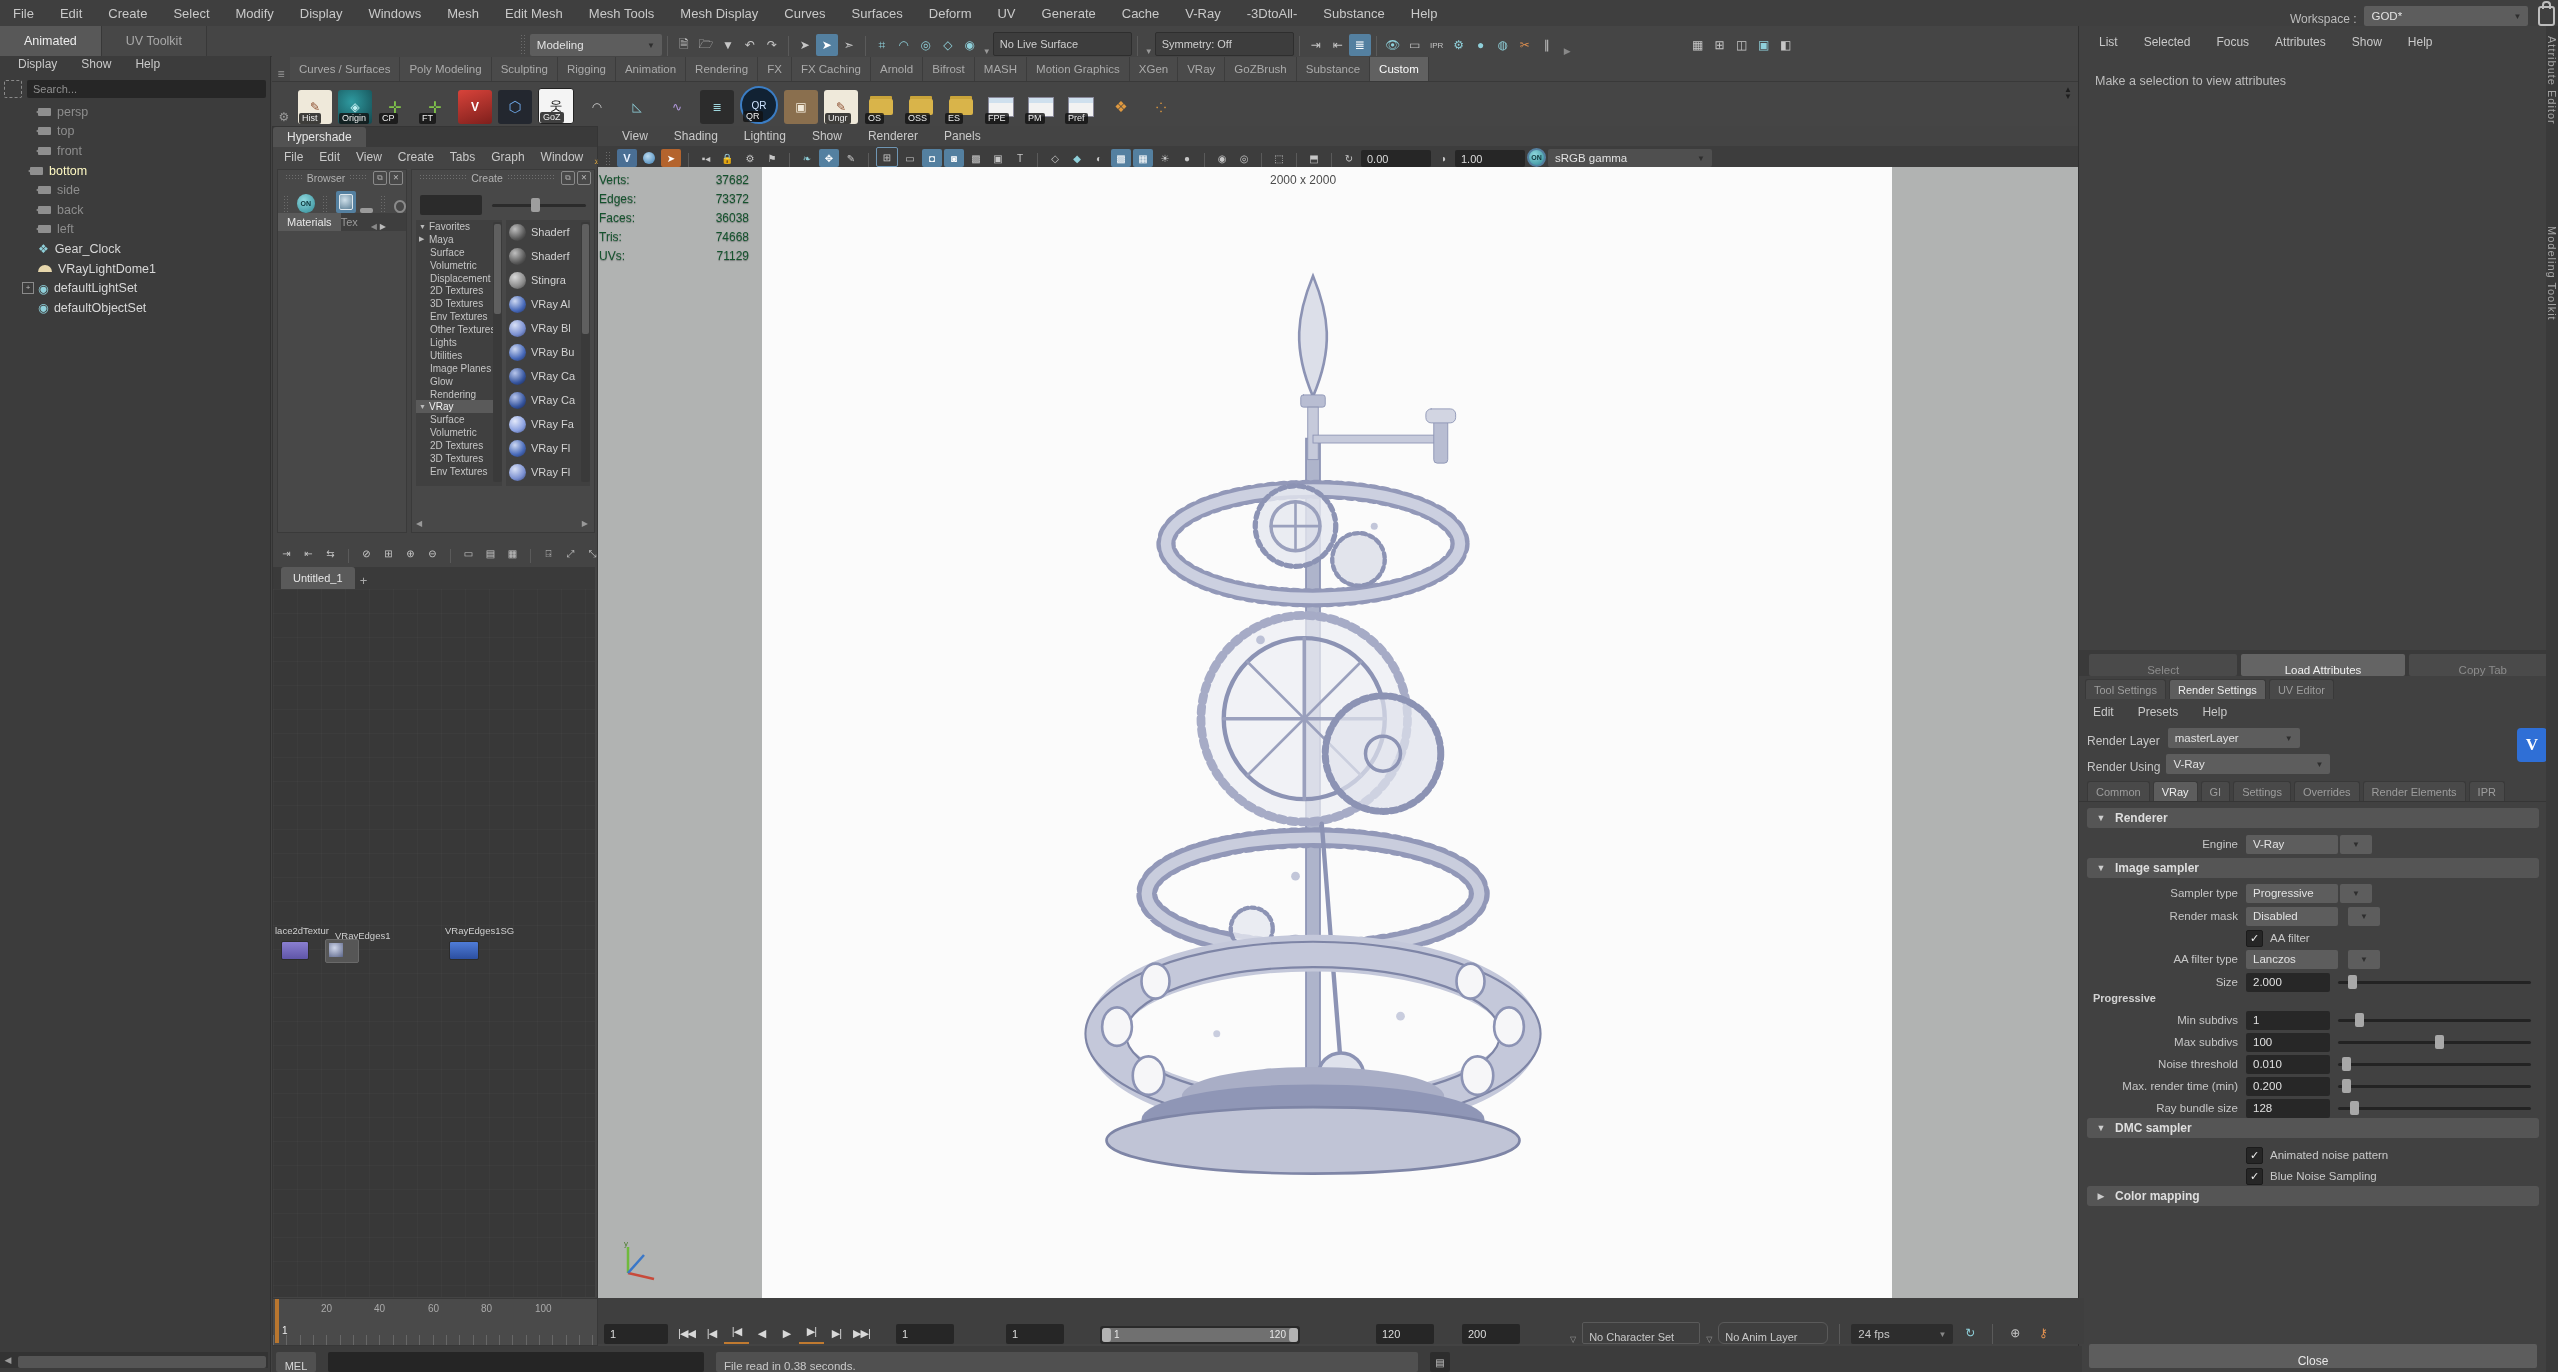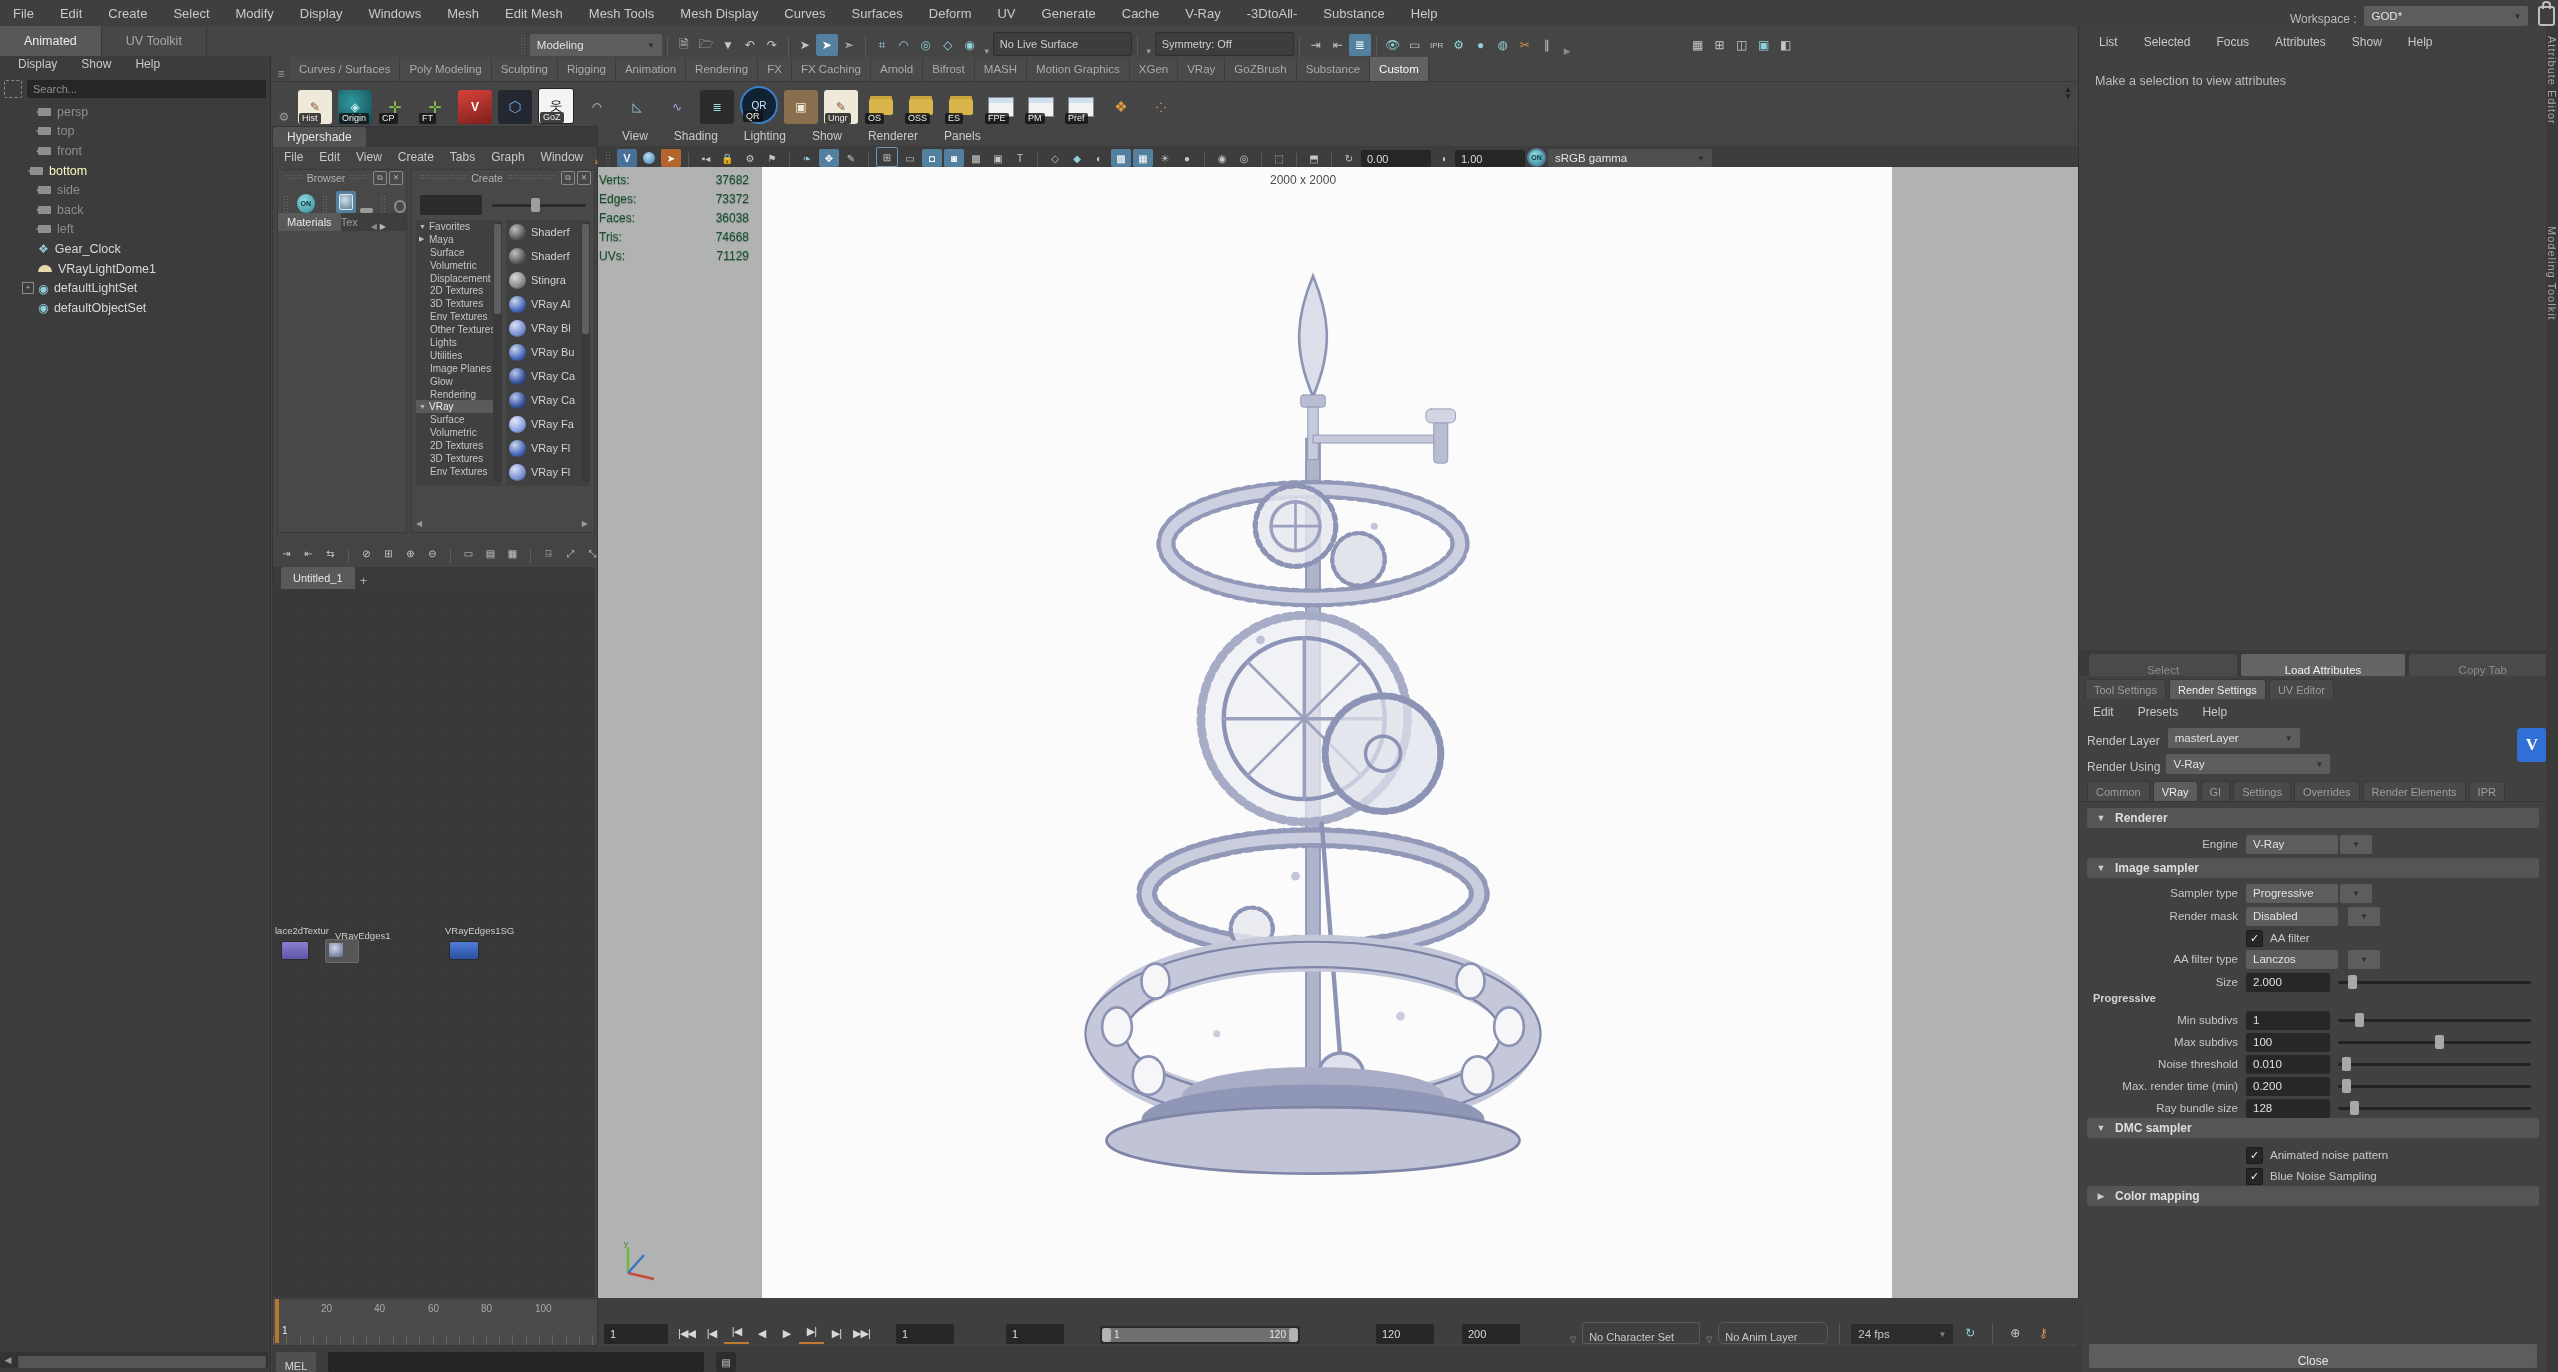--- a/index.html
+++ b/index.html
@@ -923,16 +923,17 @@
       </div>
     <div class="ic teal">↻</div>
     <div class="sep"></div>
     <div class="ic">⊕</div>
     <div class="ic org">⚷</div>
   </div>
 
   <div class="abs flex" style="left:272px;top:1346px;width:1806px;height:26px;background:#3c3c3c;gap:12px;padding-left:4px">
     <div class="flex" style="width:40px;height:20px;background:#505050;border-radius:2px;justify-content:center;font-size:11px;color:#d8d8d8">MEL</div>
     <div style="width:376px;height:20px;background:#252525;border-radius:2px"></div>
+    <div class="flex" style="width:694px;height:20px;background:#505050;border-radius:2px;font-size:11.5px;color:#c9c9c9;padding-left:8px">File read in 0.38 seconds.</div>
     <div class="ic" style="width:20px;height:20px;background:#2d2d2d;font-size:10px">▤</div>
   </div>
 
 </div>
 
 </body></html>

